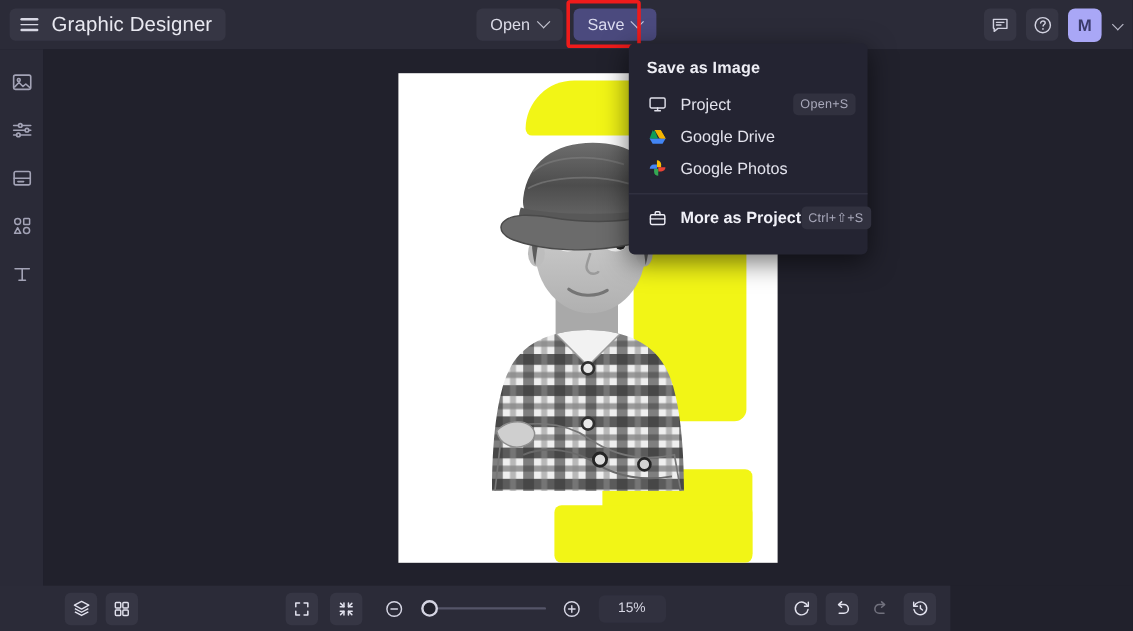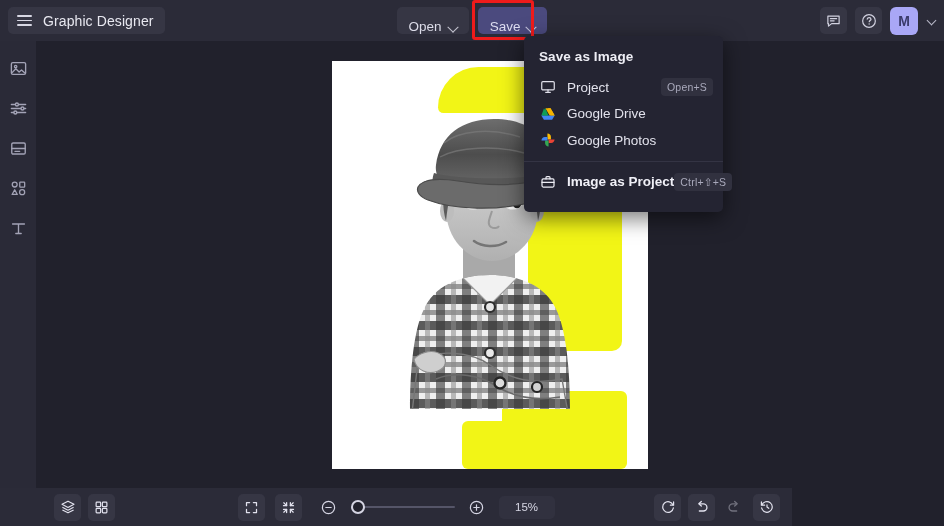--- a/index.html
+++ b/index.html
@@ -21,31 +21,31 @@
     z-index: 30;
   }
   .hdr-left { display: flex; align-items: center; margin-left: 8px; }
   .app-chip {
     display: flex; align-items: center; gap: 11px;
     height: 27px; padding: 0 11px 0 9px;
     background: #363644; border-radius: 5px;
     cursor: pointer;
   }
   .app-chip .title {
-    font-size: 14px; color: #e8e8f0; letter-spacing: .1px;
+    font-size: 17px; color: #e8e8f0; letter-spacing: .1px;
   }
   .hamburger { display: flex; flex-direction: column; gap: 3px; width: 15px; }
   .hamburger i { display: block; height: 1.6px; background: #d8d8e4; border-radius: 1px; }
 
   .hdr-center {
     position: absolute; left: 0; right: 0;
     display: flex; justify-content: center; align-items: center; gap: 9px;
   }
   .hdr-btn {
-    display: flex; align-items: flex-end; gap: 7px;
+    display: flex; align-items: center; gap: 7px;
     height: 27px; padding: 0 12px;
     border-radius: 5px; cursor: pointer;
     font-size: 13.5px;
   }
   .hdr-btn.open { background: #363644; color: #dcdce8; }
   .hdr-btn.save { background: #4b4a7e; color: #dcdcf0; }
   .save-wrap { position: relative; }
   .save-outline {
     position: absolute; left: -6px; top: -7px;
     width: 62px; height: 40px;
@@ -415,21 +415,21 @@
     <div class="menu-sep"></div>
 
     <div class="menu-row project">
       <span class="menu-ico">
         <svg width="16" height="16" viewBox="0 0 24 24" fill="none" stroke="#ededf5" stroke-width="1.8">
           <rect x="3" y="7.4" width="18" height="12.2" rx="1.8"></rect>
           <path d="M9 7.4V5.2a1.4 1.4 0 0 1 1.4-1.4h3.2A1.4 1.4 0 0 1 15 5.2v2.2" stroke-linecap="round"></path>
           <path d="M3 12.6h18" stroke-linecap="round"></path>
         </svg>
       </span>
-      <span class="menu-label">Image as Project</span>
+      <span class="menu-label">More as Project</span>
       <span class="kbd">Ctrl+⇧+S</span>
     </div>
   </div>
 
   <div id="bottom-bar">
 
     <div class="bb-left">
       <div class="bb-btn">
         <svg width="16" height="16" viewBox="0 0 24 24" fill="none" stroke="#e2e2ee" stroke-width="1.7">
           <path d="M12 3.2L21 8l-9 4.8L3 8z" stroke-linejoin="round"></path>

